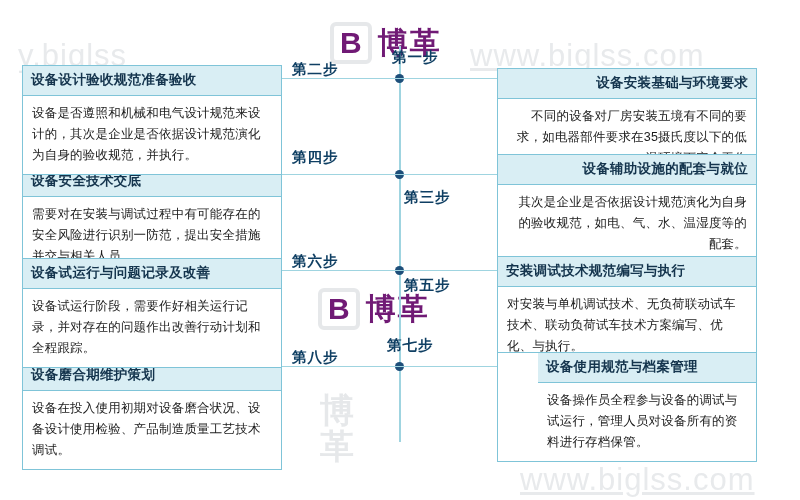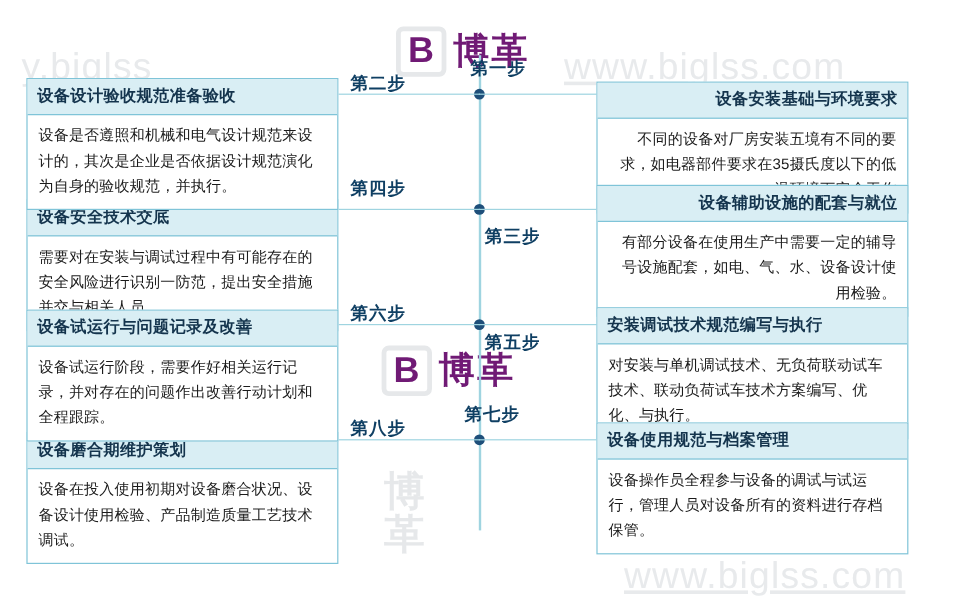--- a/index.html
+++ b/index.html
@@ -178,29 +178,29 @@
   <div class="step-label" style="left:387px; top:336px;">第七步</div>
   <div class="step-label" style="left:292px; top:348px;">第八步</div>
 
   <div class="card" style="left:497px; top:68px;text-align:right;">
     <div class="card-header">设备安装基础与环境要求</div>
     <div class="card-body">不同的设备对厂房安装五境有不同的要求，如电器部件要求在35摄氏度以下的低温环境下安全工作</div>
   </div>
 
   <div class="card" style="left:497px; top:154px;text-align:right;">
     <div class="card-header">设备辅助设施的配套与就位</div>
-    <div class="card-body">有部分设备在使用生产中需要一定的辅导号设施配套，如电、气、水、设备设计使用检验。</div>
+    <div class="card-body">其次是企业是否依据设计规范演化为自身的验收规范，如电、气、水、温湿度等的配套。</div>
   </div>
 
   <div class="card" style="left:497px; top:256px;">
     <div class="card-header">安装调试技术规范编写与执行</div>
     <div class="card-body">对安装与单机调试技术、无负荷联动试车技术、联动负荷试车技术方案编写、优化、与执行。</div>
   </div>
 
-  <div class="card" style="left:497px; top:352px;">
+  <div class="card" style="left:497px; top:352px;padding-left:40px;">
     <div class="card-header">设备使用规范与档案管理</div>
     <div class="card-body">设备操作员全程参与设备的调试与试运行，管理人员对设备所有的资料进行存档保管。</div>
   </div>
 
   <div class="card" style="left:22px; top:166px;">
     <div class="card-header">设备安全技术交底</div>
     <div class="card-body">需要对在安装与调试过程中有可能存在的安全风险进行识别一防范，提出安全措施并交与相关人员。</div>
   </div>
 
   <div class="card" style="left:22px; top:65px;">

